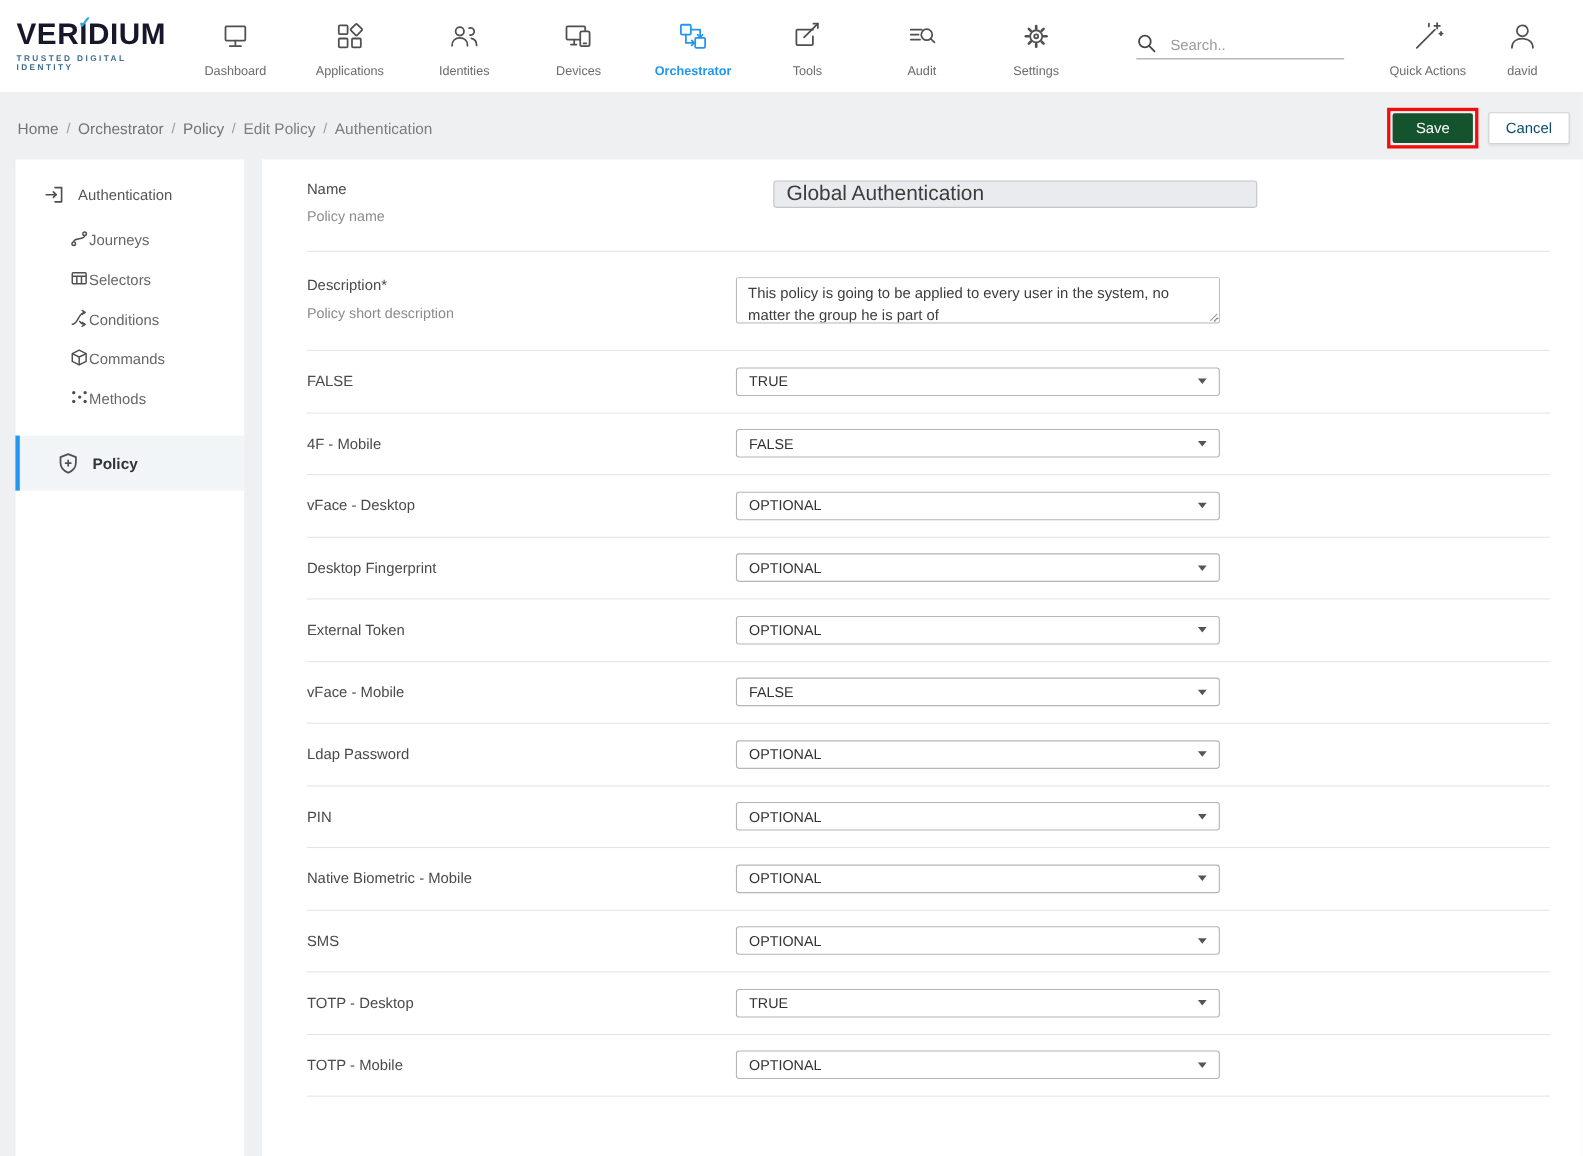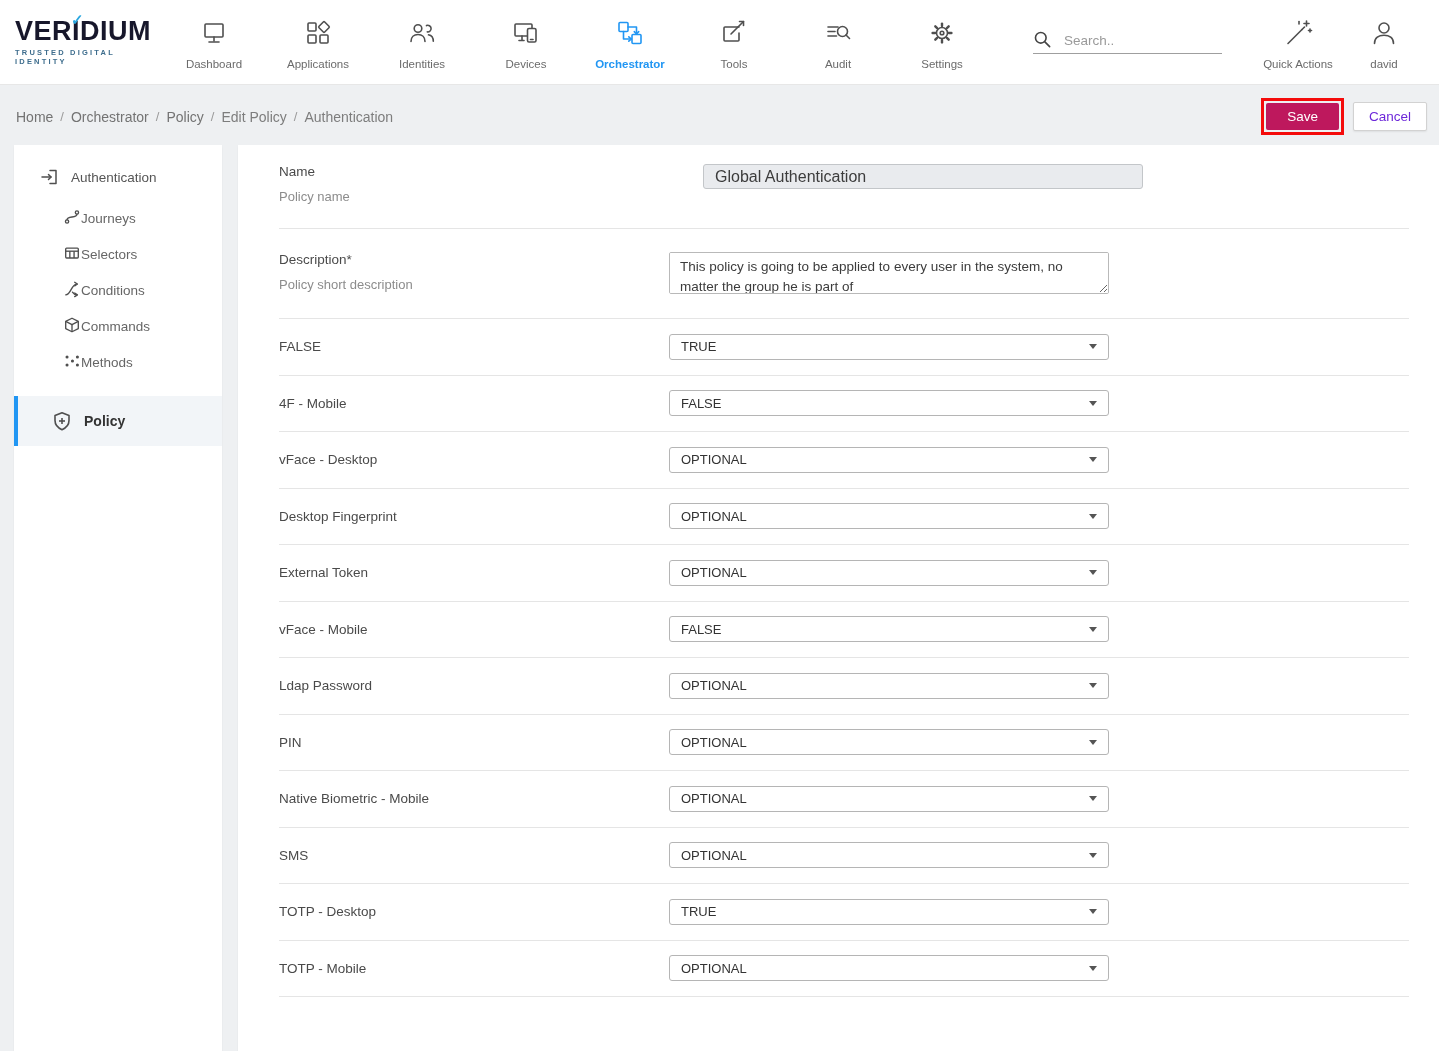--- a/index.html
+++ b/index.html
@@ -35,22 +35,22 @@
   .top-right .nav-item { width: 86px; }
   
   .crumbrow { display: flex; align-items: center; padding: 13px 12px 10px 16px; }
   .crumb { font-size: 14px; }
   .crumb.link { color: #737373; cursor: pointer; }
   .crumb.current { color: #7d7d7d; }
   .crumb-sep { color: #9b9b9b; margin: 0 7px; font-size: 13px; }
   .crumb-actions { margin-left: auto; display: flex; align-items: center; gap: 9px; }
   .save-annotation { border: 3px solid #f40b0b; padding: 2px; }
   .btn { font-family: "Liberation Sans", sans-serif; font-size: 13.5px; cursor: pointer; border-radius: 2px; }
-  .btn-save { background: #be185d; color: #fff; border: none; padding: 6px 21px; }
-  .btn-cancel { background: #fff; color: #6d28d9; border: 1px solid #d2d2d2; padding: 6px 15px;
+  .btn-save { background: #14532d; color: #fff; border: none; padding: 6px 21px; }
+  .btn-cancel { background: #fff; color: #0c4a6e; border: 1px solid #d2d2d2; padding: 6px 15px;
     box-shadow: 0 1px 2px rgba(0,0,0,.07); }
   
   .content { display: flex; align-items: stretch; padding-left: 14px; min-height: 908px; }
   .sidebar { width: 208px; background: #fff; padding-top: 6px; box-shadow: 0 1px 2px rgba(0,0,0,.05); }
   .side-root { display: flex; align-items: center; gap: 12px; padding: 16px 0 13px 25px;
     color: #555; font-size: 13.5px; cursor: pointer; }
   .side-sub { display: flex; align-items: center; gap: 0; padding: 8px 0 8px 49px;
     color: #666; font-size: 13.5px; cursor: pointer; }
   .side-icon { color: #4f4f4f; height: 20px; }
   .side-active { margin-top: 16px; display: flex; align-items: center; gap: 12px;
@@ -59,21 +59,21 @@
   .main { flex: 1; background: #fff; margin-left: 16px; box-shadow: 0 1px 2px rgba(0,0,0,.05); }
   
   .form { padding: 0 30px 40px 41px; }
   .frow { display: flex; border-bottom: 1px solid #e5e5e5; }
   .labels { width: 390px; }
   .flabel { font-size: 13.5px; color: #4a4a4a; }
   .fsub { font-size: 13px; color: #8c8c8c; margin-top: 10px; }
   .frow-name { padding: 19px 0 24px; align-items: flex-start; gap: 34px; }
   .frow-desc { padding: 23px 0 24px; align-items: flex-start; }
   .name-input { width: 440px; height: 25px; background: #e9ebee; border: 1px solid #c3c6c9;
-    border-radius: 3px; padding: 0 11px; font-size: 16px; color: #3c3c3c;
+    border-radius: 3px; padding: 0 11px; font-size: 19px; color: #3c3c3c;
     font-family: "Liberation Sans", sans-serif; }
   .desc-textarea { width: 440px; height: 42px; border: 1px solid #b9b9b9; border-radius: 2px;
     padding: 4px 10px; font-size: 13.5px; line-height: 1.45; color: #3c3c3c;
     font-family: "Liberation Sans", sans-serif; }
   .drow { height: 56.5px; align-items: center; }
   .dropdown { width: 440px; height: 26px; border: 1px solid #b5b5b5; border-radius: 3px;
     display: flex; align-items: center; justify-content: space-between; padding: 0 11px;
     cursor: pointer; background: #fff; }
   .dval { font-size: 13px; color: #333; }
   .caret { width: 0; height: 0; border-left: 4.5px solid transparent; border-right: 4.5px solid transparent;

